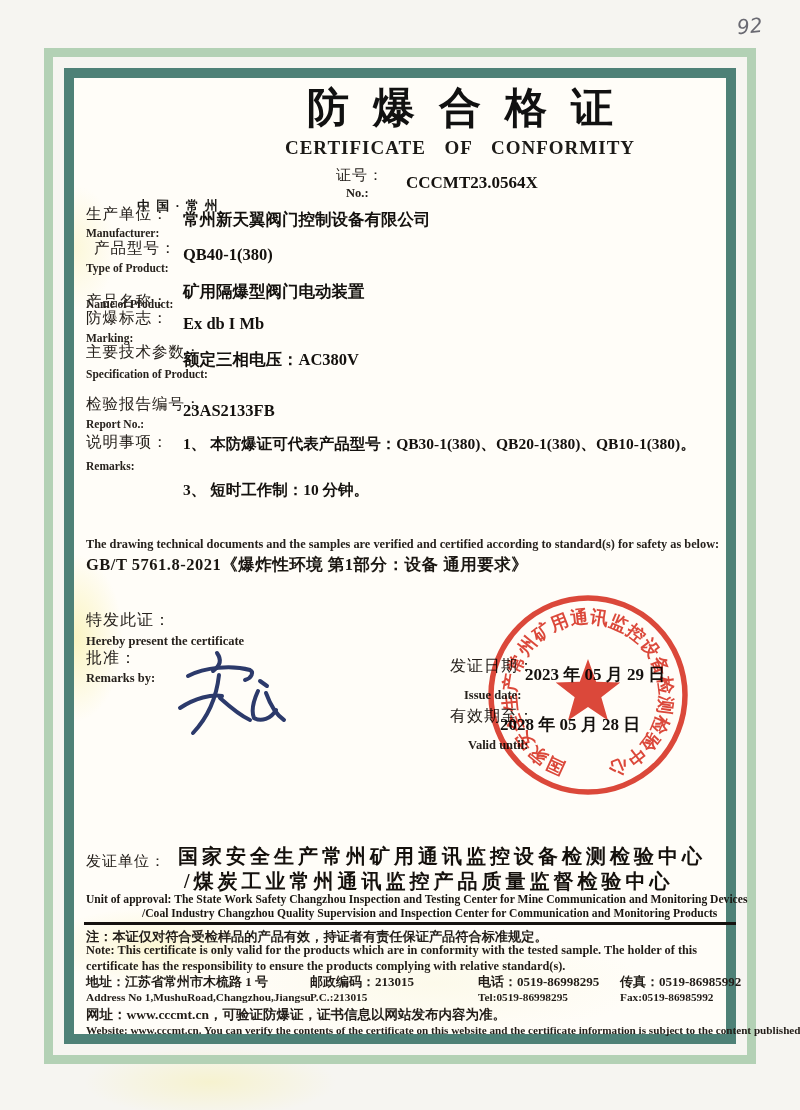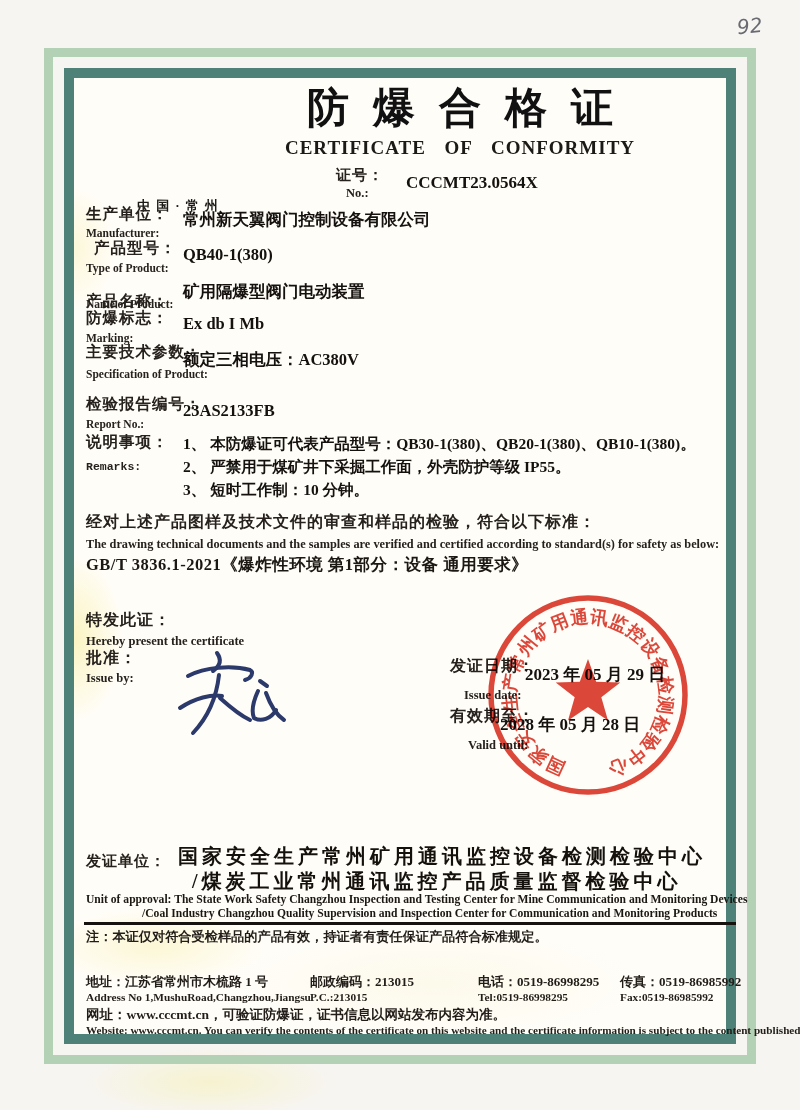--- a/index.html
+++ b/index.html
@@ -21,21 +21,21 @@
     position:absolute; left:11px; top:11px; right:11px; bottom:11px;
     border:10px solid #4e8177;
     background-color:#fffdf8;
     background-image:
       radial-gradient(ellipse 70px 120px at 0px 560px, rgba(247,236,140,.50), rgba(247,236,140,0) 70%),
       radial-gradient(ellipse 60px 90px at 0px 170px, rgba(247,238,160,.35), rgba(247,238,160,0) 70%),
       radial-gradient(ellipse 160px 55px at 80px 868px, rgba(248,240,170,.45), rgba(248,240,170,0) 70%),
       radial-gradient(ellipse 300px 80px at 360px 905px, rgba(246,242,200,.28), rgba(246,242,200,0) 70%);
   }
   .abs { position:absolute; }
-  .zh-label { font-weight:bold; font-size:15.5px; letter-spacing:1px; color:#26211c; white-space:nowrap;text-align:center; }
+  .zh-label { font-weight:normal; font-size:15.5px; letter-spacing:1px; color:#26211c; white-space:nowrap;text-align:center; }
   .en-label { font-weight:bold; font-size:11.5px; color:#26211c; white-space:nowrap; }
   .val { font-weight:600; font-size:16.5px; color:#14110e; white-space:nowrap; }
   .title-zh { font-size:42px; font-weight:600; letter-spacing:24px; text-indent:24px; text-align:center; width:420px; color:#111; white-space:nowrap; }
   .title-en { font-size:19px; font-weight:bold; word-spacing:13px; letter-spacing:1px; text-align:center; width:420px; white-space:nowrap; }
   .std-line { font-weight:bold; font-size:16.5px; letter-spacing:.5px; white-space:nowrap; color:#1b1712; }
   .unit-zh { font-weight:bold; font-size:20px; letter-spacing:4px; white-space:nowrap; color:#14100c; }
   .unit-en { font-weight:bold; font-size:11.6px; white-space:nowrap; color:#1b1712; }
   .foot { font-weight:bold; color:#221d18; }
   .hrule { background:#15120f; height:2.5px; }
   .logo-cn { font-weight:bold; font-size:13px; letter-spacing:6px; text-indent:6px; text-align:center; width:175px; white-space:nowrap; }
@@ -81,33 +81,31 @@
 
   <div class="abs zh-label" style="left:86px; top:342px;">主要技术参数：</div>
   <div class="abs en-label" style="left:86px; top:368px;">Specification of Product:</div>
   <div class="abs val" style="left:183px; top:349px;">额定三相电压：AC380V</div>
 
   <div class="abs zh-label" style="left:86px; top:394px;">检验报告编号：</div>
   <div class="abs en-label" style="left:86px; top:418px;">Report No.:</div>
   <div class="abs val" style="left:183px; top:401px;">23AS2133FB</div>
 
   <div class="abs zh-label" style="left:86px; top:432px;">说明事项：</div>
-  <div class="abs en-label" style="left:86px; top:460px;font-family:Liberation Mono, monospace;">Remarks:</div>
+  <div class="abs en-label" style="left:86px; top:460px;">Remarks:</div>
   <div class="abs val" style="left:183px; top:434px; font-size:15.5px;">1、 本防爆证可代表产品型号：QB30-1(380)、QB20-1(380)、QB10-1(380)。</div>
-  <div class="abs val" style="left:183px; top:457px; font-size:15.5px;">2、 严禁用于煤矿井下采掘工作面，外壳防护等级 IP55。</div>
   <div class="abs val" style="left:183px; top:480px; font-size:15.5px;">3、 短时工作制：10 分钟。</div>
 
-  <div class="abs zh-label" style="left:86px; top:512px; font-size:16px;">经对上述产品图样及技术文件的审查和样品的检验，符合以下标准：</div>
   <div class="abs en-label" style="left:86px; top:537px; font-size:12.3px;">The drawing technical documents and the samples are verified and certified according to standard(s) for safety as below:</div>
-  <div class="abs std-line" style="left:86px; top:554px;">GB/T 3836.1-2021《爆炸性环境 第1部分：设备 通用要求》</div>
+  <div class="abs std-line" style="left:86px; top:554px;">GB/T 5761.8-2021《爆炸性环境 第1部分：设备 通用要求》</div>
 
   <div class="abs zh-label" style="left:86px; top:610px; font-size:16px;">特发此证：</div>
   <div class="abs en-label" style="left:86px; top:634px; font-size:12.5px;">Hereby present the certificate</div>
   <div class="abs zh-label" style="left:86px; top:648px; font-size:16px;">批准：</div>
-  <div class="abs en-label" style="left:86px; top:671px; font-size:12.5px;">Issue by:</div>
+  <div class="abs en-label" style="left:86px; top:671px; font-size:12.5px;">Remarks by:</div>
 
   <div class="abs" style="left:160px; top:645px;">
     <svg width="135" height="105" viewBox="0 0 135 105">
       <g fill="none" stroke="#2c3a6b" stroke-width="4" stroke-linecap="round">
         <path d="M57,8 C62,15 60,21 53,26"></path>
         <path d="M28,31 C45,22 72,20 90,25 C94,27 92,33 85,35"></path>
         <path d="M59,30 C57,48 50,70 33,88"></path>
         <path d="M20,63 C35,53 52,49 62,51"></path>
         <path d="M60,53 C70,62 79,70 90,75"></path>
         <path d="M100,36 l7,5"></path>
@@ -132,26 +130,27 @@
       <circle cx="110" cy="110" r="97" fill="none" stroke="#d8382a" stroke-width="5.5"></circle>
       <polygon points="110,74 118.2,96.7 142.3,97.5 123.3,112.3 130,135.5 110,122 90,135.5 96.7,112.3 77.7,97.5 101.8,96.7" fill="#d8382a"></polygon>
       <text font-size="18" font-weight="bold" fill="#d8382a" font-family="Liberation Serif, serif">
         <textPath href="#ringPath" startOffset="22" textLength="410">国家安全生产常州矿用通讯监控设备检测检验中心</textPath>
       </text>
     </svg>
   </div>
 
   <div class="abs zh-label" style="left:86px; top:852px; font-size:15px;">发证单位：</div>
   <div class="abs unit-zh" style="left:178px; top:843px;">国家安全生产常州矿用通讯监控设备检测检验中心</div>
-  <div class="abs unit-zh" style="left:192px; top:868px;">/煤炭工业常州通讯监控产品质量监督检验中心</div>
+  <div class="abs unit-zh" style="left:184px; top:868px;">/煤炭工业常州通讯监控产品质量监督检验中心</div>
   <div class="abs unit-en" style="left:86px; top:893px;">Unit of approval: The State Work Safety Changzhou Inspection and Testing Center for Mine Communication and Monitoring Devices</div>
   <div class="abs unit-en" style="left:142px; top:907px;">/Coal Industry Changzhou Quality Supervision and Inspection Center for Communication and Monitoring Products</div>
   <div class="abs hrule" style="left:84px; top:922px; width:652px;"></div>
 
   <div class="abs foot nw" style="left:86px; top:928px; font-size:13.2px;">注：本证仅对符合受检样品的产品有效，持证者有责任保证产品符合标准规定。</div>
+  <div class="abs foot" style="left:86px; top:943px; width:652px; font-size:12.3px; line-height:15.5px;">Note: This certificate is only valid for the products which are in conformity with the tested sample. The holder of this certificate has the responsibility to ensure the products complying with relative standard(s).</div>
 
   <div class="abs foot nw" style="left:86px; top:973px; font-size:13px;">地址：江苏省常州市木梳路 1 号</div>
   <div class="abs foot nw" style="left:310px; top:973px; font-size:13px;">邮政编码：213015</div>
   <div class="abs foot nw" style="left:478px; top:973px; font-size:13px;">电话：0519-86998295</div>
   <div class="abs foot nw" style="left:620px; top:973px; font-size:13px;">传真：0519-86985992</div>
 
   <div class="abs foot nw" style="left:86px; top:991px; font-size:11.3px;">Address No 1,MushuRoad,Changzhou,Jiangsu</div>
   <div class="abs foot nw" style="left:310px; top:991px; font-size:11.3px;">P.C.:213015</div>
   <div class="abs foot nw" style="left:478px; top:991px; font-size:11.3px;">Tel:0519-86998295</div>
   <div class="abs foot nw" style="left:620px; top:991px; font-size:11.3px;">Fax:0519-86985992</div>

